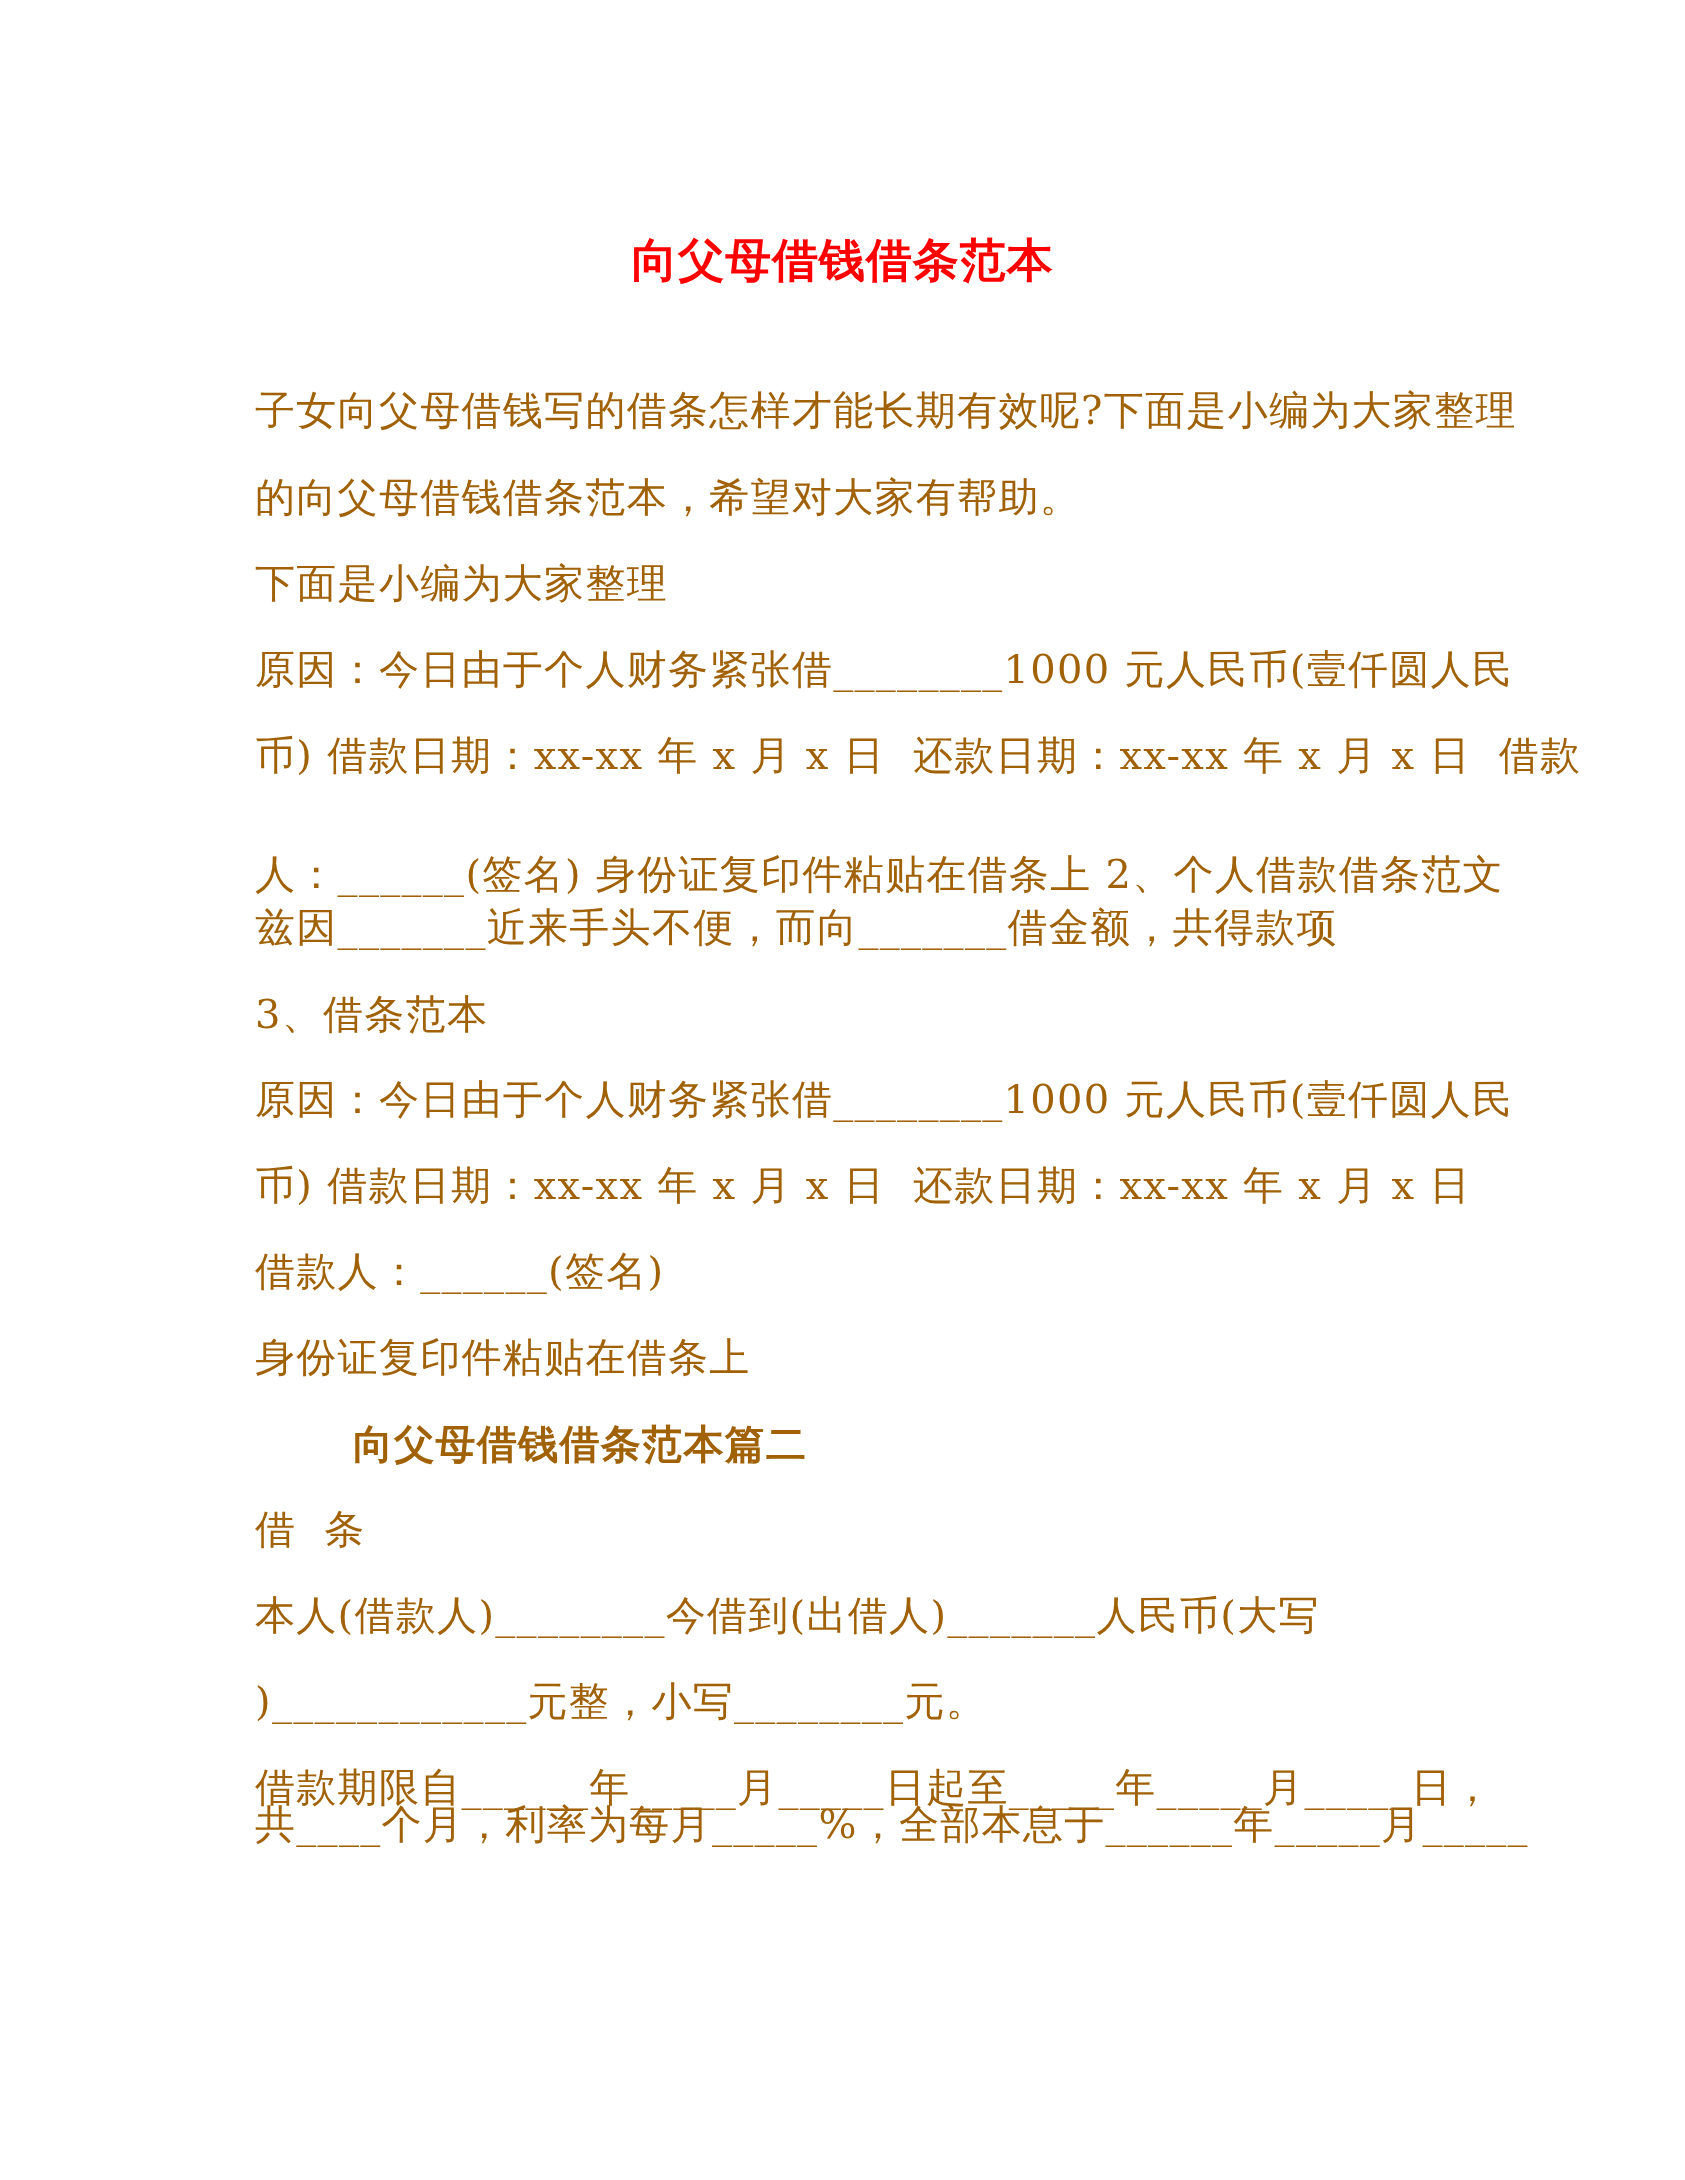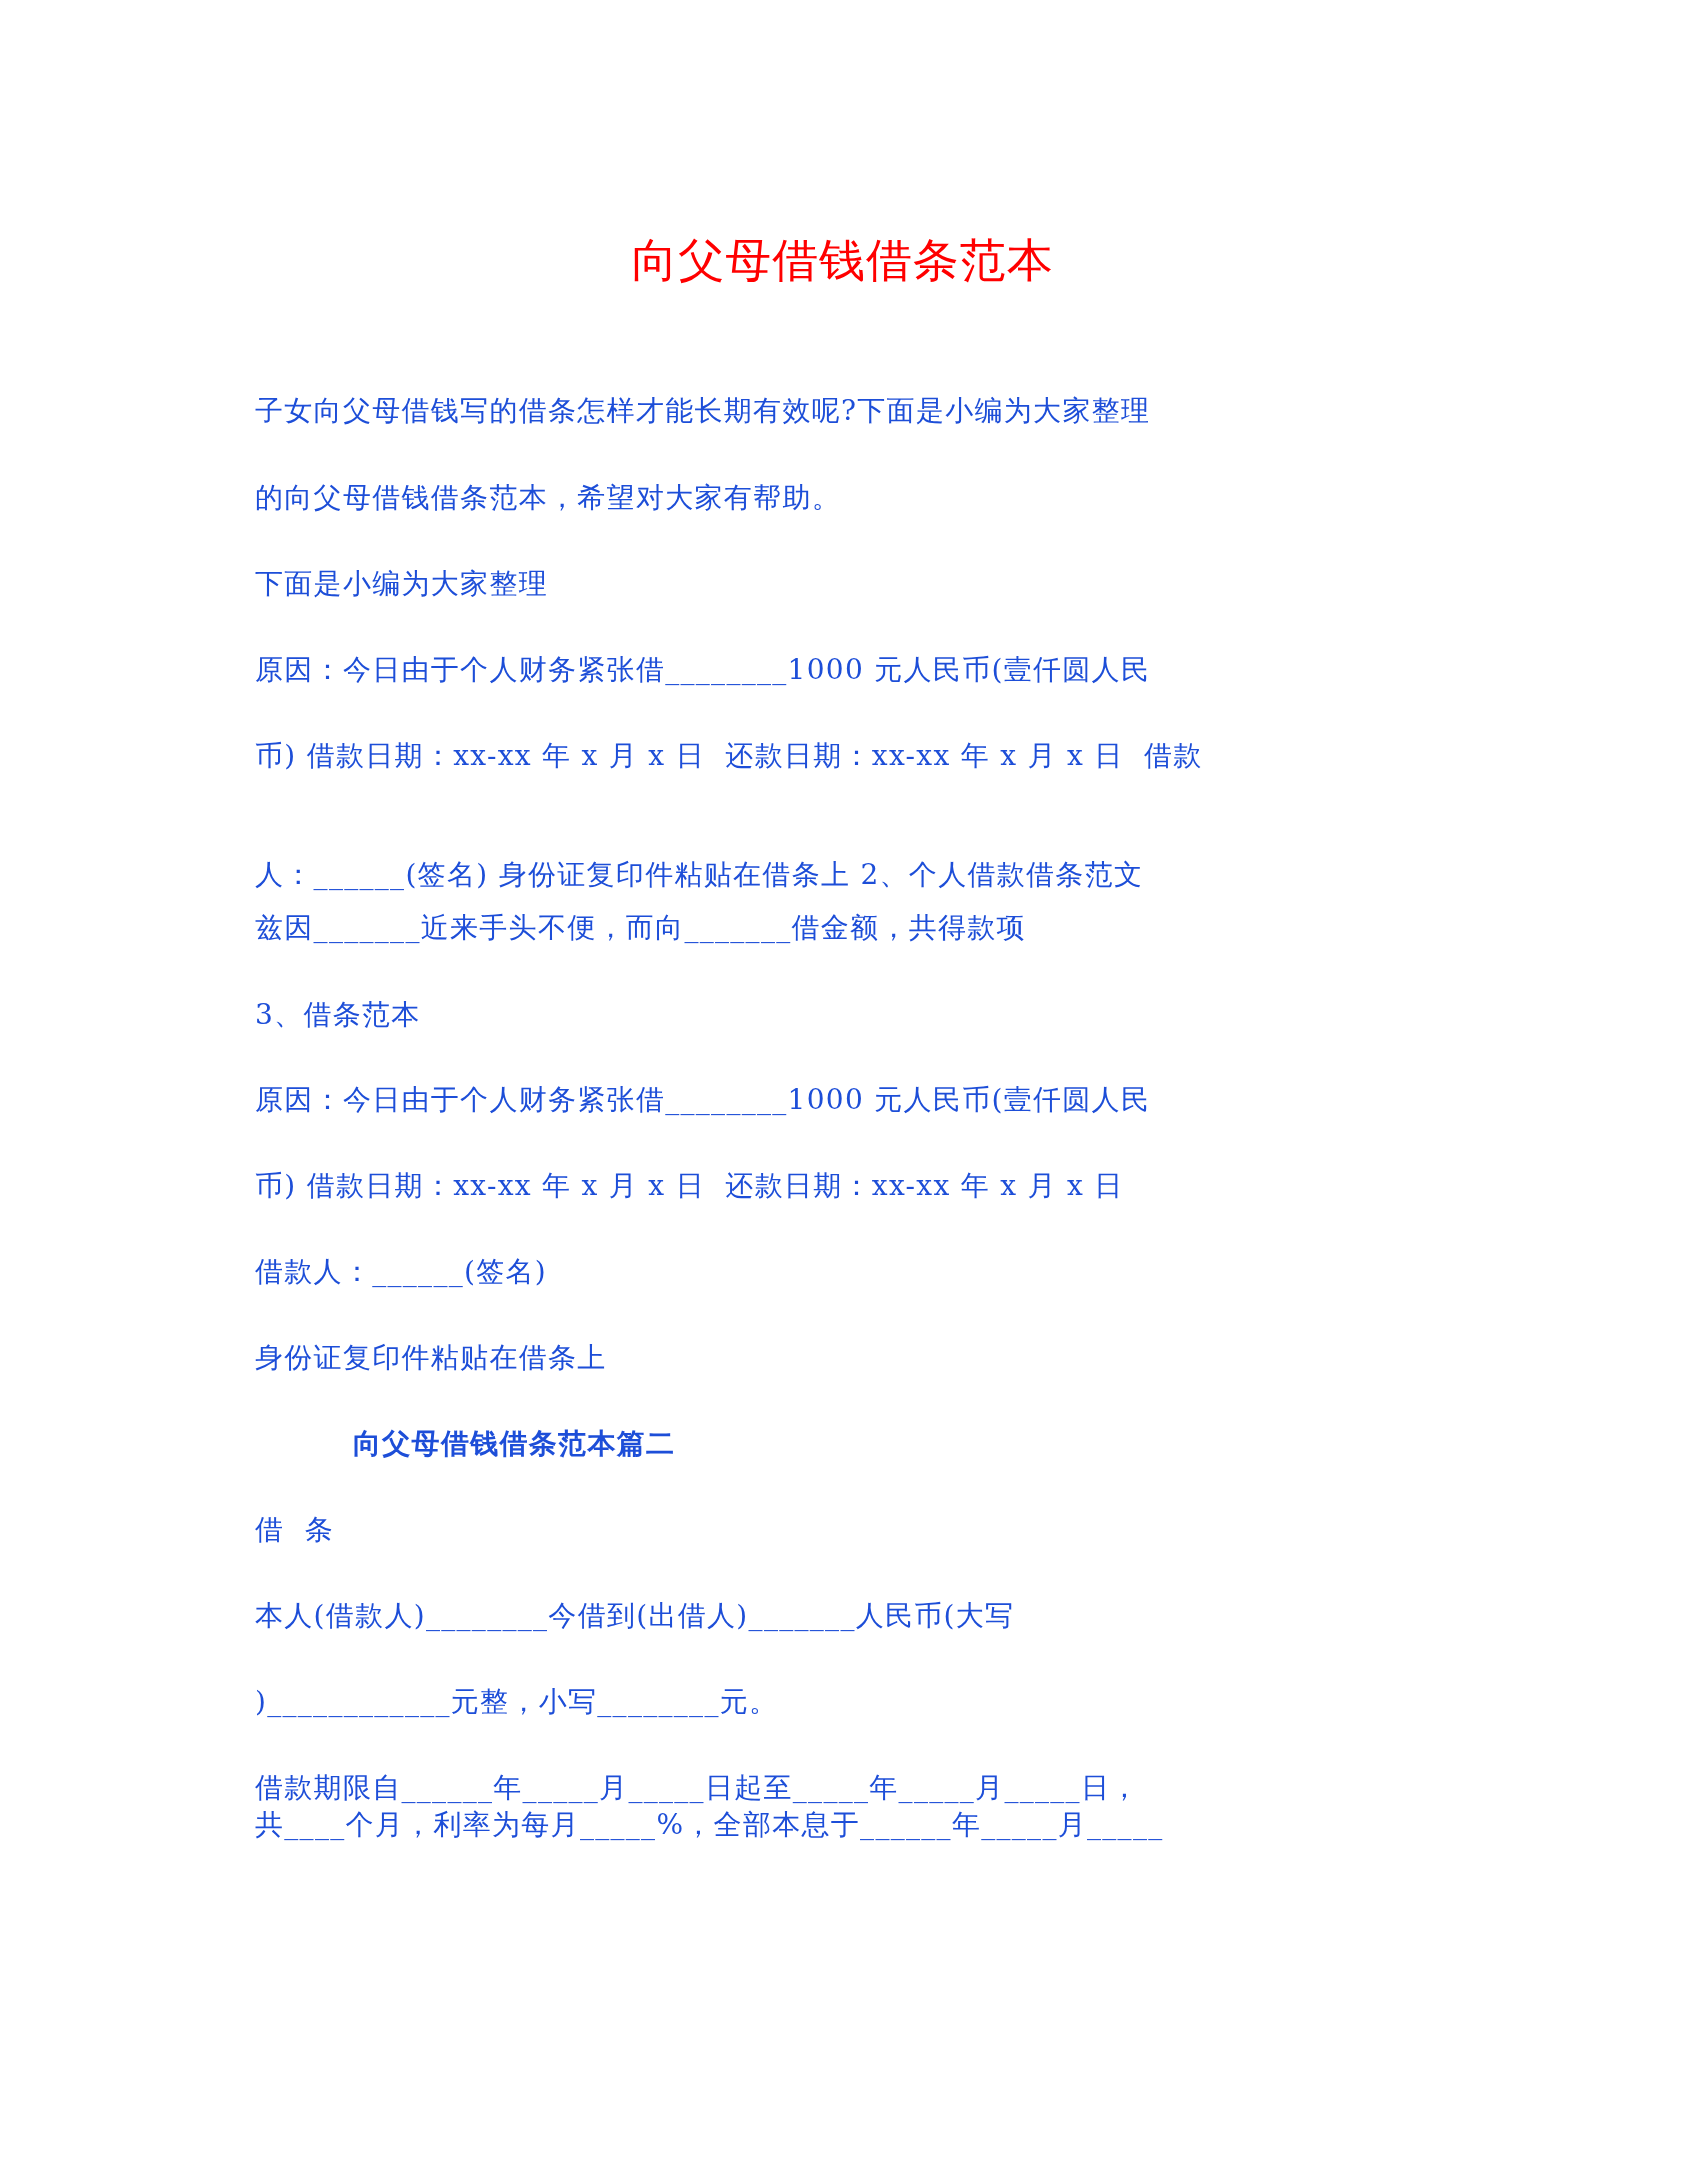--- a/index.html
+++ b/index.html
@@ -24,39 +24,39 @@
     .title {
       position: absolute;
       left: 0;
       width: 1685px;
       top: 230px;
       height: 61px;
       line-height: 61px;
       text-align: center;
       font-family: "DejaVu Serif", "Liberation Serif", serif;
       font-size: 46px;
-      font-weight: normal;
+      font-weight: bold;
       color: #ff0000;
       letter-spacing: 0.9px;
     }
     .body-text {
       position: absolute;
       left: 255px;
       top: 0;
       width: 1194px;
     }
     .line {
       position: absolute;
       left: 0;
       height: 53px;
       line-height: 53px;
       white-space: pre;
       font-family: "DejaVu Serif", "Liberation Serif", serif;
-      font-size: 28px;
-      color: #1d4ed8;
+      font-size: 40px;
+      color: #a16207;
       letter-spacing: 1.3px;
     }
     .line.indent {
       left: 98px;
       font-weight: bold;
     }
   </style>
 </head>
 <body>
 

